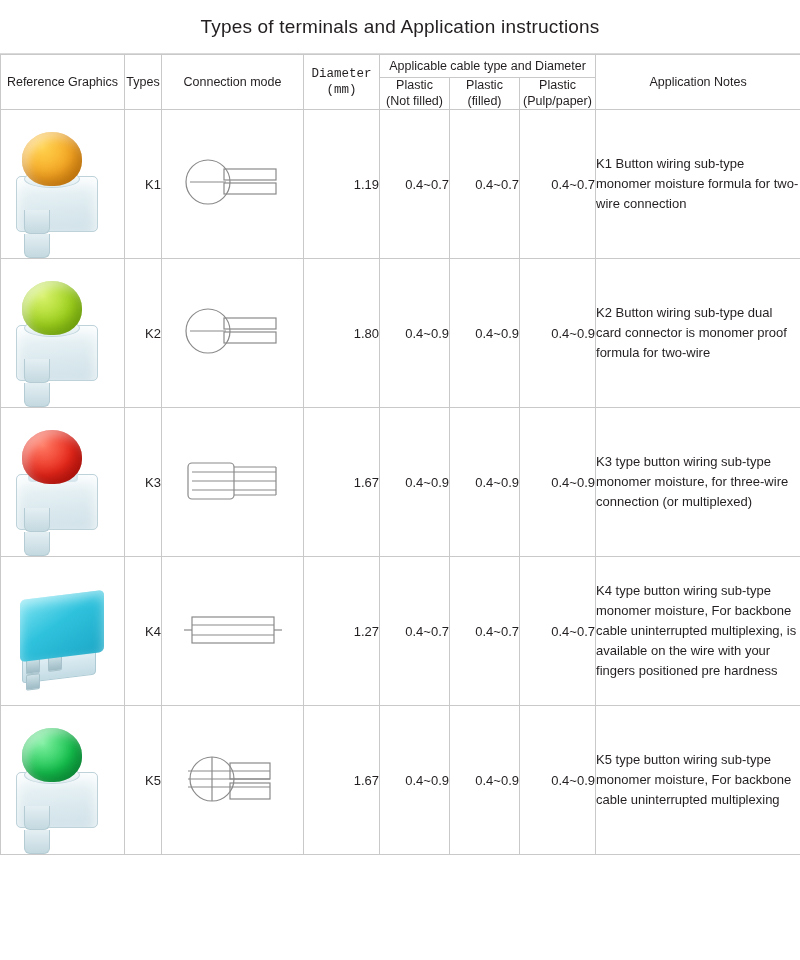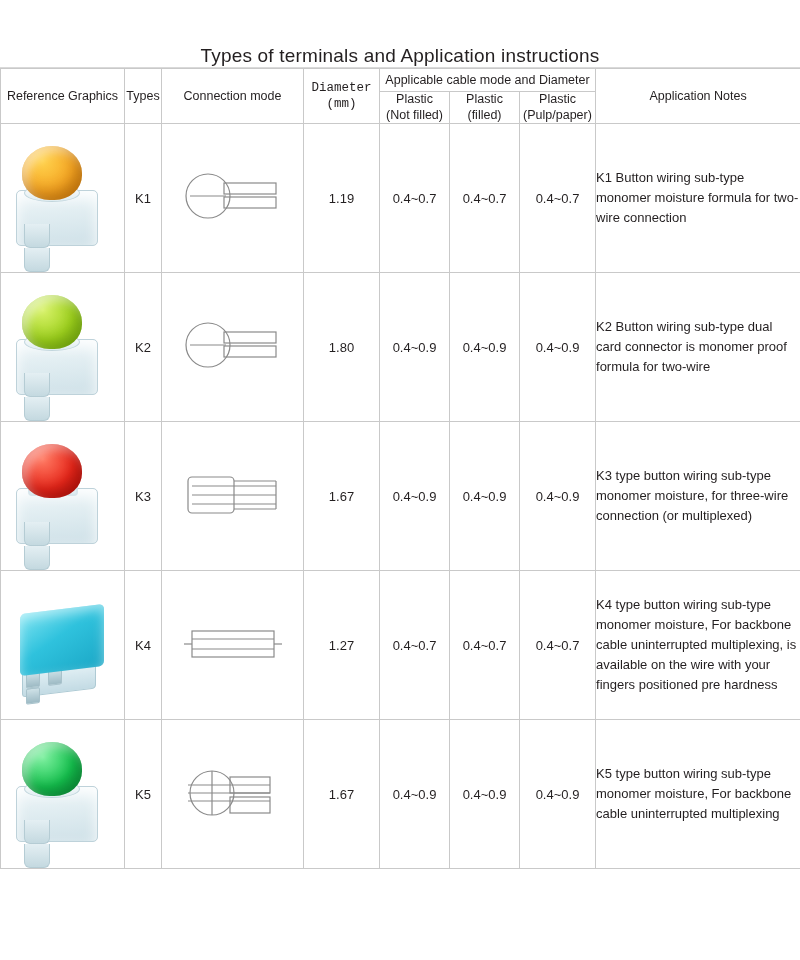--- a/index.html
+++ b/index.html
@@ -11,23 +11,23 @@
     color: #231f20;
   }
   .page {
     width: 800px;
     height: 960px;
     position: relative;
     overflow: hidden;
     background: #ffffff;
   }
   .title-bar {
-    height: 68px;
+    height: 54px;
     display: flex;
-    align-items: flex-end;
+    align-items: center;
     justify-content: center;
     background: #ffffff;
     border-bottom: 1px solid #d9d9d9;
   }
   .title-bar .title {
     font-size: 19px;
     color: #231f20;
     letter-spacing: 0.2px;
   }
   table.spec {
@@ -57,21 +57,21 @@
   col.c-ref   { width: 124px; }
   col.c-model { width: 37px; }
   col.c-conn  { width: 142px; }
   col.c-dia   { width: 76px; }
   col.c-p1    { width: 70px; }
   col.c-p2    { width: 70px; }
   col.c-p3    { width: 76px; }
   col.c-notes { width: 205px; }
 
   td.model, td.dia, td.plast {
-    text-align: center;
+    text-align: right;
   }
   td.notes {
     padding: 8px 10px 8px 18px;
     line-height: 1.55;
     font-size: 12.5px;
   }
   td.ref, td.conn {
     text-align: center;
   }
   tbody tr { height: 149px; }
@@ -155,21 +155,21 @@
     </colgroup>
     <thead>
       <tr>
         <th rowspan="2" class="hdr-main">Reference Graphics</th>
         <th rowspan="2" class="hdr-main">Types</th>
         <th rowspan="2" class="hdr-main">Connection mode</th>
         <th rowspan="2" class="hdr-main two-line">
           <div>Diameter</div>
           <div>(mm)</div>
         </th>
-        <th colspan="3" class="hdr-group">Applicable cable mode and Diameter</th>
+        <th colspan="3" class="hdr-group">Applicable cable type and Diameter</th>
         <th rowspan="2" class="hdr-main">Application Notes</th>
       </tr>
       <tr>
         <th class="hdr-sub">
           <div>Plastic</div>
           <div>(Not filled)</div>
         </th>
         <th class="hdr-sub">
           <div>Plastic</div>
           <div>(filled)</div>

